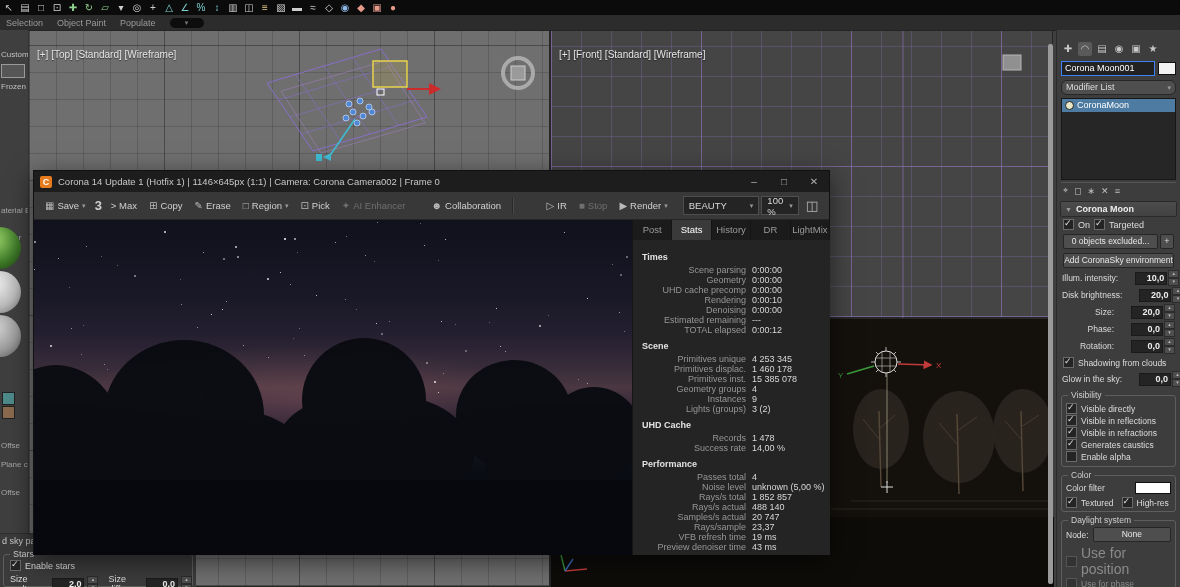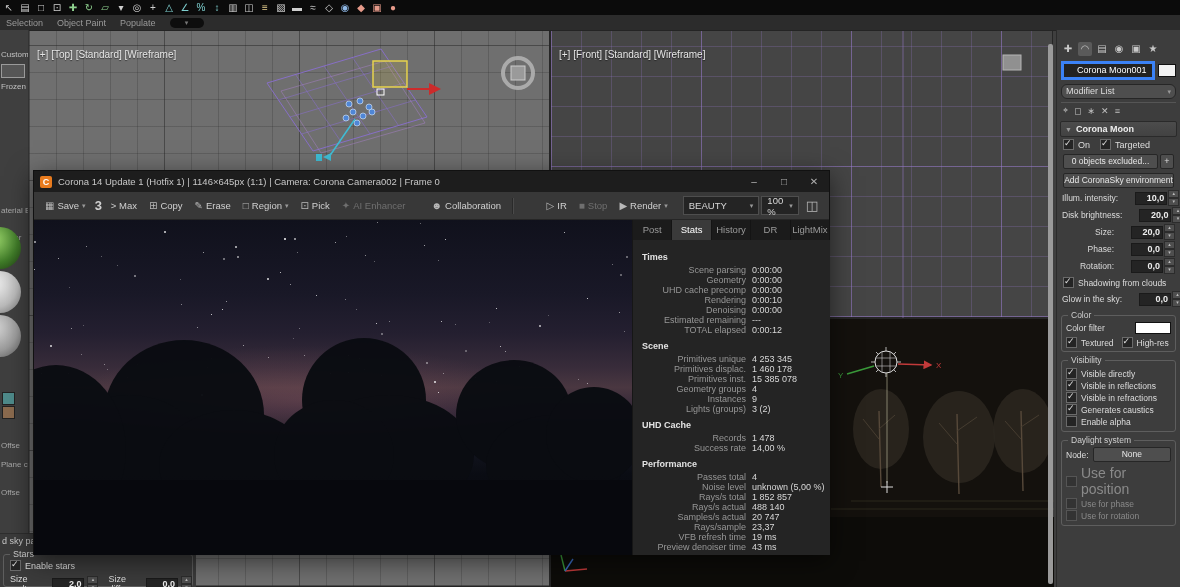--- a/index.html
+++ b/index.html
@@ -104,22 +104,22 @@
 
   
   .scrollbar{left:1048px;top:44px;width:5px;height:540px;background:#9a9a9a;border-radius:2px;z-index:7;cursor:pointer;}
   .cmd{left:1056px;top:30px;width:124px;height:557px;background:#3d3d3d;z-index:7;
     border-left:1px solid #2b2b2b;font-size:9px;color:#ddd;box-sizing:border-box;padding-top:12px;}
   .cp-tabs{display:flex;gap:3px;padding:0 4px 4px 4px;}
   .cp-tab{width:14px;height:14px;text-align:center;line-height:14px;font-size:10px;color:#c8c8c8;
     cursor:pointer;border-radius:2px;}
   .cp-tab.active{background:#5a5a5a;}
   .name-row{display:flex;align-items:center;gap:3px;padding:1px 4px;}
-  .name-field{flex:1;background:#222;border:3px solid #3b82f6;color:#fff;font-size:9px;height:13px;
-    line-height:13px;padding:0 13px;cursor:text;white-space:nowrap;overflow:hidden;}
+  .name-field{flex:1;background:#222;border:1px solid #3b82f6;color:#fff;font-size:9px;height:13px;
+    line-height:13px;padding:0 3px;cursor:text;white-space:nowrap;overflow:hidden;}
   .swatch{width:16px;height:11px;background:#f2f2f2;border:1px solid #111;cursor:pointer;flex:none;}
   .modlist{display:flex;justify-content:space-between;align-items:center;margin:3px 4px;background:#4e4e4e;
     border:1px solid #262626;height:13px;line-height:13px;padding:0 4px;cursor:pointer;border-radius:6px;}
   .stack{margin:0 4px;background:#262626;border:1px solid #171717;height:80px;overflow:hidden;}
   .stack-item{display:flex;align-items:center;gap:3px;background:#4d7ba1;color:#fff;height:13px;
     line-height:13px;padding:0 3px;cursor:pointer;}
   .stack-item .bulb{width:7px;height:7px;border-radius:50%;background:#e8e8c8;border:1px solid #222;flex:none;}
   .stack-tools{display:flex;gap:6px;align-items:center;margin:2px 4px;border-top:1px solid #555;
     padding:2px 2px 3px 2px;}
   .stk-ic{font-size:9px;color:#c0c0c0;cursor:pointer;}
@@ -698,40 +698,48 @@
 
     </div>
     <div class="name-row">
       <span class="name-field">Corona Moon001</span>
       <span class="swatch"></span>
     </div>
     <div class="modlist">
       <span>Modifier List</span>
       <span class="varrow">▾</span>
     </div>
+    <div class="stack">
+
+        <div class="stack-item">
+          <span class="bulb"></span>
+          <span>CoronaMoon</span>
+        </div>
+
+    </div>
     <div class="stack-tools">
 
         <span class="stk-ic">⌖</span>
 
         <span class="stk-ic">◻</span>
 
         <span class="stk-ic">∗</span>
 
         <span class="stk-ic">✕</span>
 
         <span class="stk-ic">≡</span>
 
     </div>
 
     <div class="rollout">
       <span class="varrow">▼</span>
       <span>Corona Moon</span>
     </div>
 
-    <div class="cp-row" style="gap:10px">
+    <div class="cp-row" style="gap:4px">
       <span class="ckrow">
         <span class="cb checked"></span>
         <span>On</span>
       </span>
       <span class="ckrow">
         <span class="cb checked"></span>
         <span>Targeted</span>
       </span>
     </div>
 
@@ -791,20 +799,50 @@
       <span style="font-size:8.5px">Shadowing from clouds</span>
     </div>
 
     <div class="spin-row">
       <span class="spin-label">Glow in the sky:</span>
       <span class="spin-box">0,0</span>
       <span class="spin-arrows">
           <i>▴</i>
           <i>▾</i>
         </span>
+    </div>
+
+    <div class="group">
+      <span class="gtitle">Visibility</span>
+
+        <div class="ckrow" style="margin:1px 0">
+          <span class="cb checked"></span>
+          <span style="font-size:8.5px">Visible directly</span>
+        </div>
+
+        <div class="ckrow" style="margin:1px 0">
+          <span class="cb checked"></span>
+          <span style="font-size:8.5px">Visible in reflections</span>
+        </div>
+
+        <div class="ckrow" style="margin:1px 0">
+          <span class="cb checked"></span>
+          <span style="font-size:8.5px">Visible in refractions</span>
+        </div>
+
+        <div class="ckrow" style="margin:1px 0">
+          <span class="cb checked"></span>
+          <span style="font-size:8.5px">Generates caustics</span>
+        </div>
+
+        <div class="ckrow" style="margin:1px 0">
+          <span class="cb"></span>
+          <span style="font-size:8.5px">Enable alpha</span>
+        </div>
+
     </div>
 
     <div class="group">
       <span class="gtitle">Color</span>
       <div style="display:flex;align-items:center;justify-content:space-between">
         <span style="font-size:8.5px">Color filter</span>
         <span style="width: 34px; height: 10px; border: 1px solid rgb(17, 17, 17); cursor: pointer; background: rgb(255, 255, 255);"></span>
       </div>
       <div style="display:flex;gap:8px;margin-top:3px">
         <span class="ckrow">
@@ -812,50 +850,20 @@
           <span style="font-size:8.5px">Textured</span>
         </span>
         <span class="ckrow">
           <span class="cb checked"></span>
           <span style="font-size:8.5px">High-res</span>
         </span>
       </div>
     </div>
 
     <div class="group">
-      <span class="gtitle">Visibility</span>
-
-        <div class="ckrow" style="margin:1px 0">
-          <span class="cb checked"></span>
-          <span style="font-size:8.5px">Visible directly</span>
-        </div>
-
-        <div class="ckrow" style="margin:1px 0">
-          <span class="cb checked"></span>
-          <span style="font-size:8.5px">Visible in reflections</span>
-        </div>
-
-        <div class="ckrow" style="margin:1px 0">
-          <span class="cb checked"></span>
-          <span style="font-size:8.5px">Visible in refractions</span>
-        </div>
-
-        <div class="ckrow" style="margin:1px 0">
-          <span class="cb checked"></span>
-          <span style="font-size:8.5px">Generates caustics</span>
-        </div>
-
-        <div class="ckrow" style="margin:1px 0">
-          <span class="cb"></span>
-          <span style="font-size:8.5px">Enable alpha</span>
-        </div>
-
-    </div>
-
-    <div class="group">
       <span class="gtitle">Daylight system</span>
       <div style="display:flex;align-items:center;gap:4px;margin-bottom:3px">
         <span style="font-size:8.5px">Node:</span>
         <span class="pbtn" style="flex:1;margin:0">None</span>
       </div>
 
         <div class="ckrow" style="margin:1px 0">
           <span class="cb disabled"></span>
           <span class="dis" style="font-size:14px">Use for position</span>
         </div>

